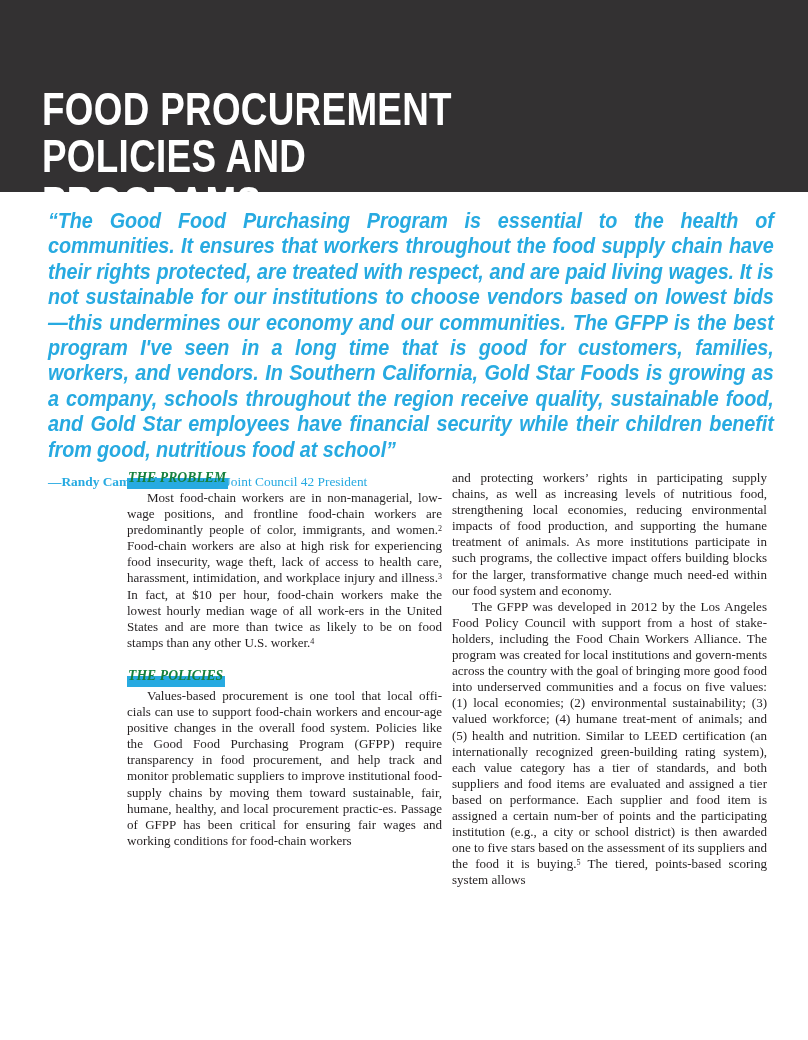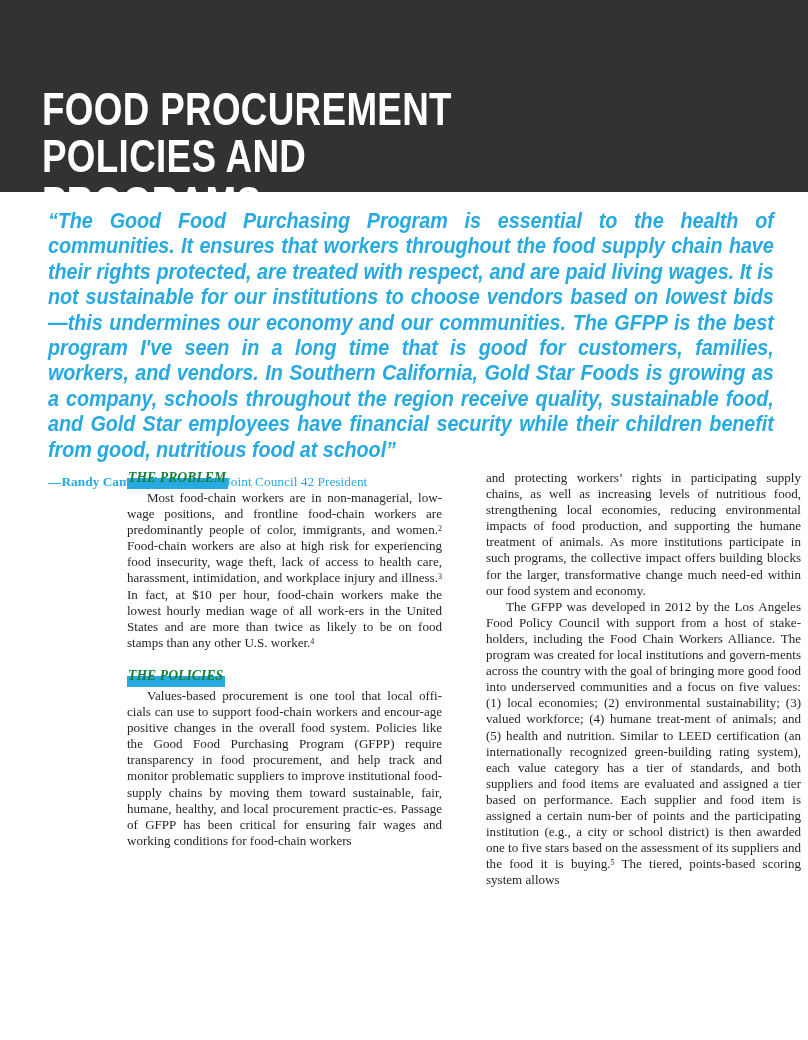--- a/index.html
+++ b/index.html
@@ -81,21 +81,21 @@
     width: 315px;
     color: #231f20;
     font-family: "Liberation Serif", serif;
     font-size: 13.05px;
     line-height: 16.1px;
     text-align: justify;
     text-justify: inter-word;
     hyphens: manual;
   }
   .col-left  { left: 127px; }
-  .col-right { left: 452px; margin-left: 34px; }
+  .col-right { left: 452px; }
 
   .col p {
     margin: 0;
     text-indent: 20px;
   }
   .col p.noindent { text-indent: 0; }
 
   .sec-head {
     display: inline-block;
     position: relative;

